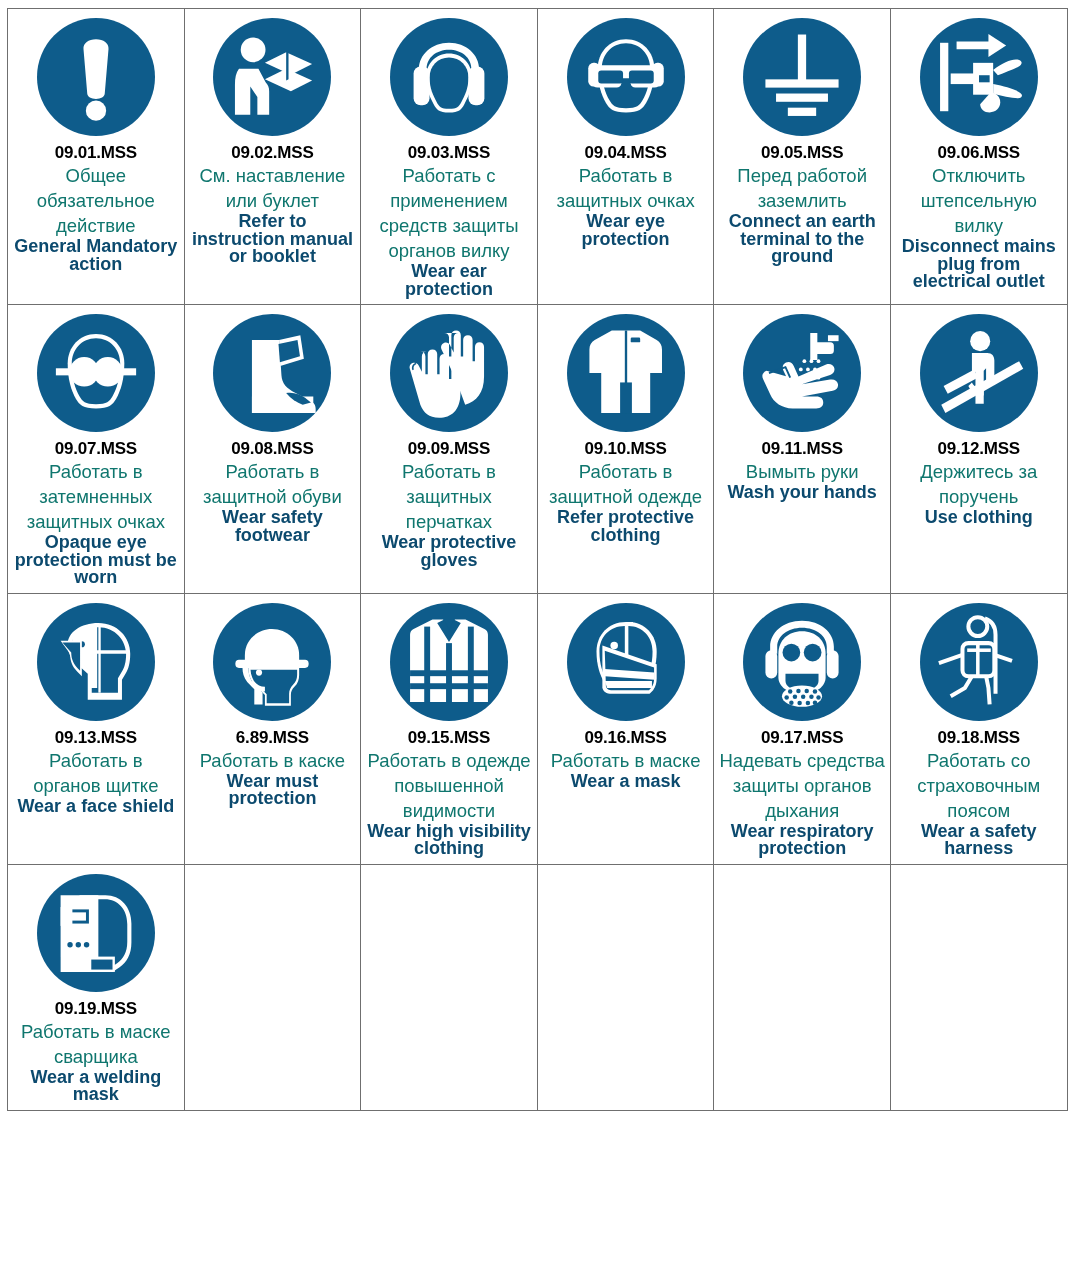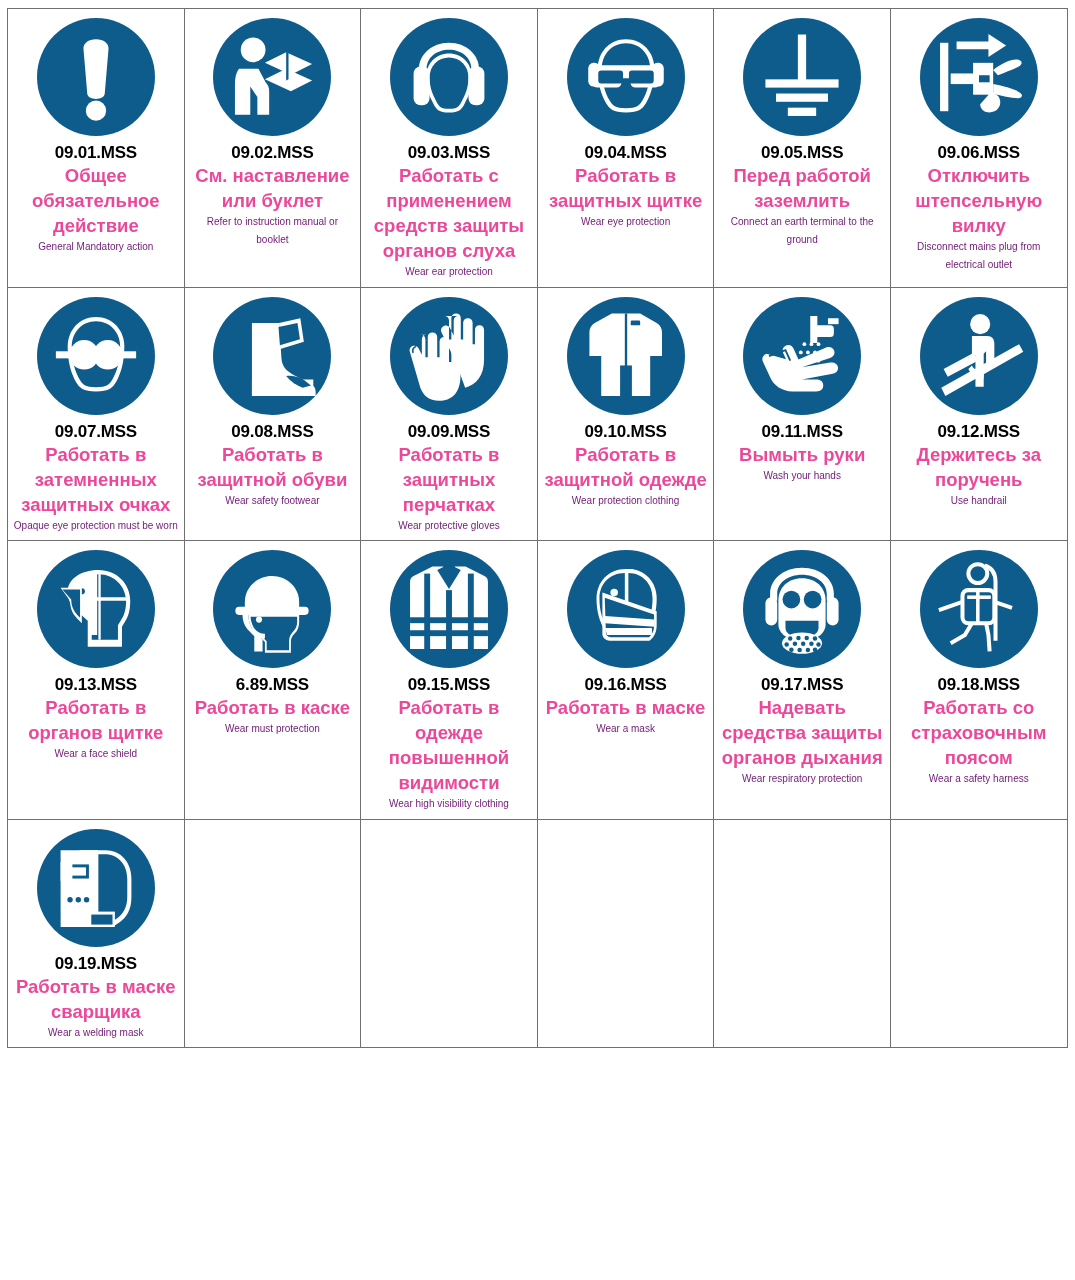--- a/index.html
+++ b/index.html
@@ -46,29 +46,29 @@
     font-weight:bold;
     font-size:17px;
     line-height:21px;
     color:#000;
     letter-spacing:-0.2px;
     white-space:nowrap;
   }
   .ru{
     font-size:18.5px;
     line-height:25px;
-    color:#ec4899;
+    color:#0f766e;
+    font-weight:normal;
+    padding:0 1px;
+  }
+  .en{
+    font-size:18px;
+    line-height:17.5px;
+    color:#0c4a6e;
     font-weight:bold;
-    padding:0 1px;
-  }
-  .en{
-    font-size:10px;
-    line-height:17.5px;
-    color:#701a75;
-    font-weight:normal;
     padding:0 1px;
   }
   
   col.c{width:176.6px;}
 </style>
 </head>
 <body>
 
 <div id="sheet">
   <table class="grid">
@@ -119,40 +119,40 @@
                 <svg viewBox="0 0 100 100" xmlns="http://www.w3.org/2000/svg">
                   <circle cx="50" cy="50" r="50" fill="#0e5c8b"></circle>
                   <path d="M50 21c-14.5 0-25.5 10-25.5 22.5v5h6.5v-5C31 33.5 39.5 27 50 27s19 6.5 19 16.5v5h6.5v-5C75.5 31 64.5 21 50 21z" fill="#ffffff"></path>
                   <path d="M50 30c-11 0-19.5 8.5-19.5 20.5 0 10 3.5 17 6.5 22.5 2.5 4.6 4.5 7 13 7s10.5-2.4 13-7c3-5.5 6.5-12.5 6.5-22.5C69.5 38.5 61 30 50 30z" fill="#ffffff"></path>
                   <path d="M50 33.5c-9.4 0-16.5 7.2-16.5 17 0 9 3.2 15.5 6 20.6 2.2 4 3.6 5.9 10.5 5.9s8.3-1.9 10.5-5.9c2.8-5.1 6-11.6 6-20.6 0-9.8-7.1-17-16.5-17z" fill="#0e5c8b"></path>
                   <rect x="20" y="41" width="13.5" height="33" rx="6" fill="#ffffff"></rect>
                   <rect x="66.5" y="41" width="13.5" height="33" rx="6" fill="#ffffff"></rect>
                 </svg>
               </span>
               <div class="code">09.03.MSS</div>
-              <div class="ru">Работать с применением средств защиты органов слуха</div>
+              <div class="ru">Работать с применением средств защиты органов вилку</div>
               <div class="en">Wear ear protection</div>
             </div>
           </td>
           <td>
             <div class="cell">
               <span class="icon-wrap">
                 <svg viewBox="0 0 100 100" xmlns="http://www.w3.org/2000/svg">
                   <circle cx="50" cy="50" r="50" fill="#0e5c8b"></circle>
                   <path d="M50 18c-14 0-24 11-24 25 0 13 3 22 7 29 3 5 6 8 17 8s14-3 17-8c4-7 7-16 7-29 0-14-10-25-24-25z" fill="#ffffff"></path>
                   <path d="M50 21.5c-12.2 0-20.5 9.6-20.5 21.5 0 12 2.8 20.4 6.5 26.8 2.6 4.5 4.6 6.7 14 6.7s11.4-2.2 14-6.7c3.7-6.4 6.5-14.8 6.5-26.8 0-11.9-8.3-21.5-20.5-21.5z" fill="#0e5c8b"></path>
                   <rect x="18" y="38" width="10" height="20" rx="4.5" fill="#ffffff"></rect>
                   <rect x="72" y="38" width="10" height="20" rx="4.5" fill="#ffffff"></rect>
                   <path d="M25 40h50a4 4 0 0 1 4 4v10a5 5 0 0 1-5 5H58a4 4 0 0 1-4-3.2L53 51h-6l-1 4.8A4 4 0 0 1 42 59H26a5 5 0 0 1-5-5V44a4 4 0 0 1 4-4z" fill="#ffffff"></path>
                   <rect x="26.5" y="44.5" width="21" height="11" rx="2.5" fill="#0e5c8b"></rect>
                   <rect x="52.5" y="44.5" width="21" height="11" rx="2.5" fill="#0e5c8b"></rect>
                 </svg>
               </span>
               <div class="code">09.04.MSS</div>
-              <div class="ru">Работать в защитных щитке</div>
+              <div class="ru">Работать в защитных очках</div>
               <div class="en">Wear eye protection</div>
             </div>
           </td>
           <td>
             <div class="cell">
               <span class="icon-wrap">
                 <svg viewBox="0 0 100 100" xmlns="http://www.w3.org/2000/svg">
                   <circle cx="50" cy="50" r="50" fill="#0e5c8b"></circle>
                   <rect x="46.5" y="14" width="7" height="40" fill="#ffffff"></rect>
                   <rect x="19" y="52" width="62" height="7" fill="#ffffff"></rect>
@@ -245,21 +245,21 @@
                 <svg viewBox="0 0 100 100" xmlns="http://www.w3.org/2000/svg">
                   <circle cx="50" cy="50" r="50" fill="#0e5c8b"></circle>
                   <path d="M38 14h24l14 8c3 1.8 4.5 4.5 4.5 8v20h-10v34H29V50H19V30c0-3.5 1.5-6.2 4.5-8z" fill="#ffffff"></path>
                   <path d="M49 14h2v70h-2z" fill="#0e5c8b"></path>
                   <path d="M45 58h10v26H45z" fill="#0e5c8b"></path>
                   <rect x="54" y="20" width="8" height="4" rx="1" fill="#0e5c8b"></rect>
                 </svg>
               </span>
               <div class="code">09.10.MSS</div>
               <div class="ru">Работать в защитной одежде</div>
-              <div class="en">Wear protection clothing</div>
+              <div class="en">Refer protective clothing</div>
             </div>
           </td>
           <td>
             <div class="cell">
               <span class="icon-wrap">
                 <svg viewBox="0 0 100 100" xmlns="http://www.w3.org/2000/svg">
                   <circle cx="50" cy="50" r="50" fill="#0e5c8b"></circle>
                   <path d="M57 16h6v8h11c2 0 3 1 3 3v4c0 2-1 3-3 3H63v5h-6z" fill="#ffffff"></path>
                   <rect x="72" y="18" width="9" height="5" fill="#ffffff"></rect>
                   <g fill="#ffffff">
@@ -290,21 +290,21 @@
                   <circle cx="50" cy="50" r="50" fill="#0e5c8b"></circle>
                   <circle cx="51" cy="23" r="8.5" fill="#ffffff"></circle>
                   <path d="M44 33h13c4 0 6 2.5 6 6.5V60h-7V46l-2 2v28h-7V49l-3 3V38c0-3 0-5 0-5z" fill="#ffffff"></path>
                   <path d="M46 47L20 61l3.5 6.5L49 54z" fill="#ffffff"></path>
                   <path d="M18 77L84 40l3.5 6.5L21.5 84z" fill="#ffffff"></path>
                   <path d="M44 58c2 4 6 6 10 6v5c-6 0-11-3-13-8z" fill="#ffffff"></path>
                 </svg>
               </span>
               <div class="code">09.12.MSS</div>
               <div class="ru">Держитесь за поручень</div>
-              <div class="en">Use handrail</div>
+              <div class="en">Use clothing</div>
             </div>
           </td>
         </tr>
         <tr>
           <td>
             <div class="cell">
               <span class="icon-wrap">
                 <svg viewBox="0 0 100 100" xmlns="http://www.w3.org/2000/svg">
                   <circle cx="50" cy="50" r="50" fill="#0e5c8b"></circle>
                   <path d="M52 17c16 0 27 12 27 26 0 8-1.5 13-4 17l-3 5v17H43V60L32 50c-4-4-6-9-6-15C26 25 37 17 52 17z" fill="#ffffff"></path>

